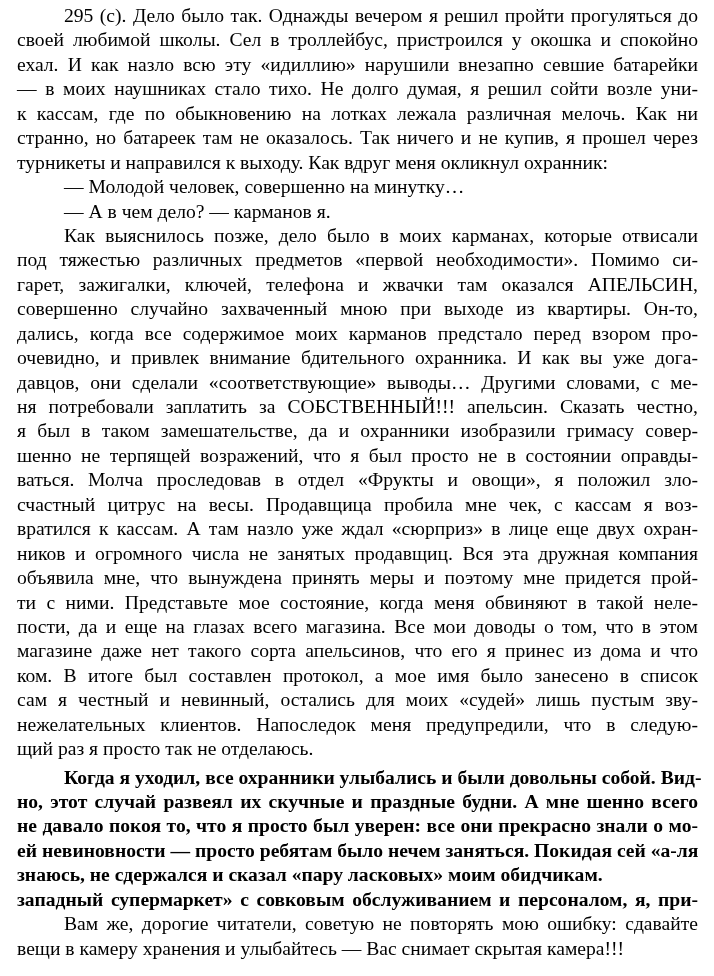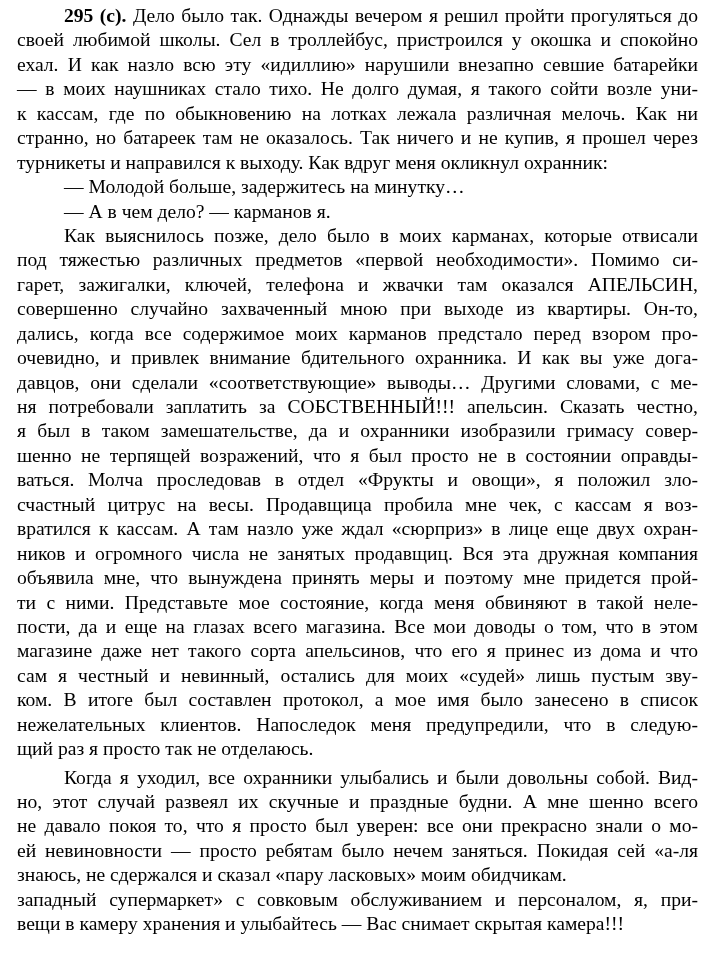--- a/index.html
+++ b/index.html
@@ -5,40 +5,40 @@
   html, body { margin:0; padding:0; background:#ffffff; }
   body { width:714px; height:976px; overflow:hidden; position:relative; }
   .page {
     position:absolute; left:17px; top:4px; width:681px;
     font-family:"Liberation Serif", "DejaVu Serif", serif;
     font-size:19.6px; color:#000; line-height:24.45px;
   }
   .line { display:block; white-space:nowrap; text-align:justify; text-align-last:justify; height:24.45px; }
   .line.last { text-align-last:left; }
   .indent { padding-left:47px; }
-  .gap { margin-top:4px; }
-  .num { font-weight:bold; }
+  .gap { margin-top:4px;font-weight:bold; }
+  .num { font-weight:normal; }
 </style>
 </head>
 <body>
 
 <div class="page">
 
   <div>
     <span class="line indent"><span class="num">295 (с).</span><span> Дело было так. Однажды вечером я решил пройти прогуляться до</span></span>
     <span class="line">своей любимой школы. Сел в троллейбус, пристроился у окошка и спокойно</span>
     <span class="line">ехал. И как назло всю эту «идиллию» нарушили внезапно севшие батарейки</span>
-    <span class="line">— в моих наушниках стало тихо. Не долго думая, я такого сойти возле уни-</span>
+    <span class="line">— в моих наушниках стало тихо. Не долго думая, я решил сойти возле уни-</span>
     <span class="line">к кассам, где по обыкновению на лотках лежала различная мелочь. Как ни</span>
     <span class="line">странно, но батареек там не оказалось. Так ничего и не купив, я прошел через</span>
     <span class="line last">турникеты и направился к выходу. Как вдруг меня окликнул охранник:</span>
   </div>
 
   <div>
-    <span class="line indent last">— Молодой больше, задержитесь на минутку…</span>
+    <span class="line indent last">— Молодой человек, совершенно на минутку…</span>
   </div>
   <div>
     <span class="line indent last">— А в чем дело? — карманов я.</span>
   </div>
 
   <div>
     <span class="line indent">Как выяснилось позже, дело было в моих карманах, которые отвисали</span>
     <span class="line">под тяжестью различных предметов «первой необходимости». Помимо си-</span>
     <span class="line">гарет, зажигалки, ключей, телефона и жвачки там оказался АПЕЛЬСИН,</span>
     <span class="line">совершенно случайно захваченный мною при выходе из квартиры. Он-то,</span>
@@ -49,31 +49,32 @@
     <span class="line">я был в таком замешательстве, да и охранники изобразили гримасу совер-</span>
     <span class="line">шенно не терпящей возражений, что я был просто не в состоянии оправды-</span>
     <span class="line">ваться. Молча проследовав в отдел «Фрукты и овощи», я положил зло-</span>
     <span class="line">счастный цитрус на весы. Продавщица пробила мне чек, с кассам я воз-</span>
     <span class="line">вратился к кассам. А там назло уже ждал «сюрприз» в лице еще двух охран-</span>
     <span class="line">ников и огромного числа не занятых продавщиц. Вся эта дружная компания</span>
     <span class="line">объявила мне, что вынуждена принять меры и поэтому мне придется прой-</span>
     <span class="line">ти с ними. Представьте мое состояние, когда меня обвиняют в такой неле-</span>
     <span class="line">пости, да и еще на глазах всего магазина. Все мои доводы о том, что в этом</span>
     <span class="line">магазине даже нет такого сорта апельсинов, что его я принес из дома и что</span>
+    <span class="line">ком. В итоге был составлен протокол, а мое имя было занесено в список</span>
     <span class="line">сам я честный и невинный, остались для моих «судей» лишь пустым зву-</span>
-    <span class="line">ком. В итоге был составлен протокол, а мое имя было занесено в список</span>
     <span class="line">нежелательных клиентов. Напоследок меня предупредили, что в следую-</span>
     <span class="line last">щий раз я просто так не отделаюсь.</span>
   </div>
 
   <div class="gap">
     <span class="line indent">Когда я уходил, все охранники улыбались и были довольны собой. Вид-</span>
     <span class="line">но, этот случай развеял их скучные и праздные будни. А мне шенно всего</span>
     <span class="line">не давало покоя то, что я просто был уверен: все они прекрасно знали о мо-</span>
     <span class="line">ей невиновности — просто ребятам было нечем заняться. Покидая сей «а-ля</span>
     <span class="line last">знаюсь, не сдержался и сказал «пару ласковых» моим обидчикам.</span>
     <span class="line">западный супермаркет» с совковым обслуживанием и персоналом, я, при-</span>
   </div>
 
   <div>
+    <span class="line indent">Вам же, дорогие читатели, советую не повторять мою ошибку: сдавайте</span>
     <span class="line last">вещи в камеру хранения и улыбайтесь — Вас снимает скрытая камера!!!</span>
   </div>
 </div>
 
 </body></html>

